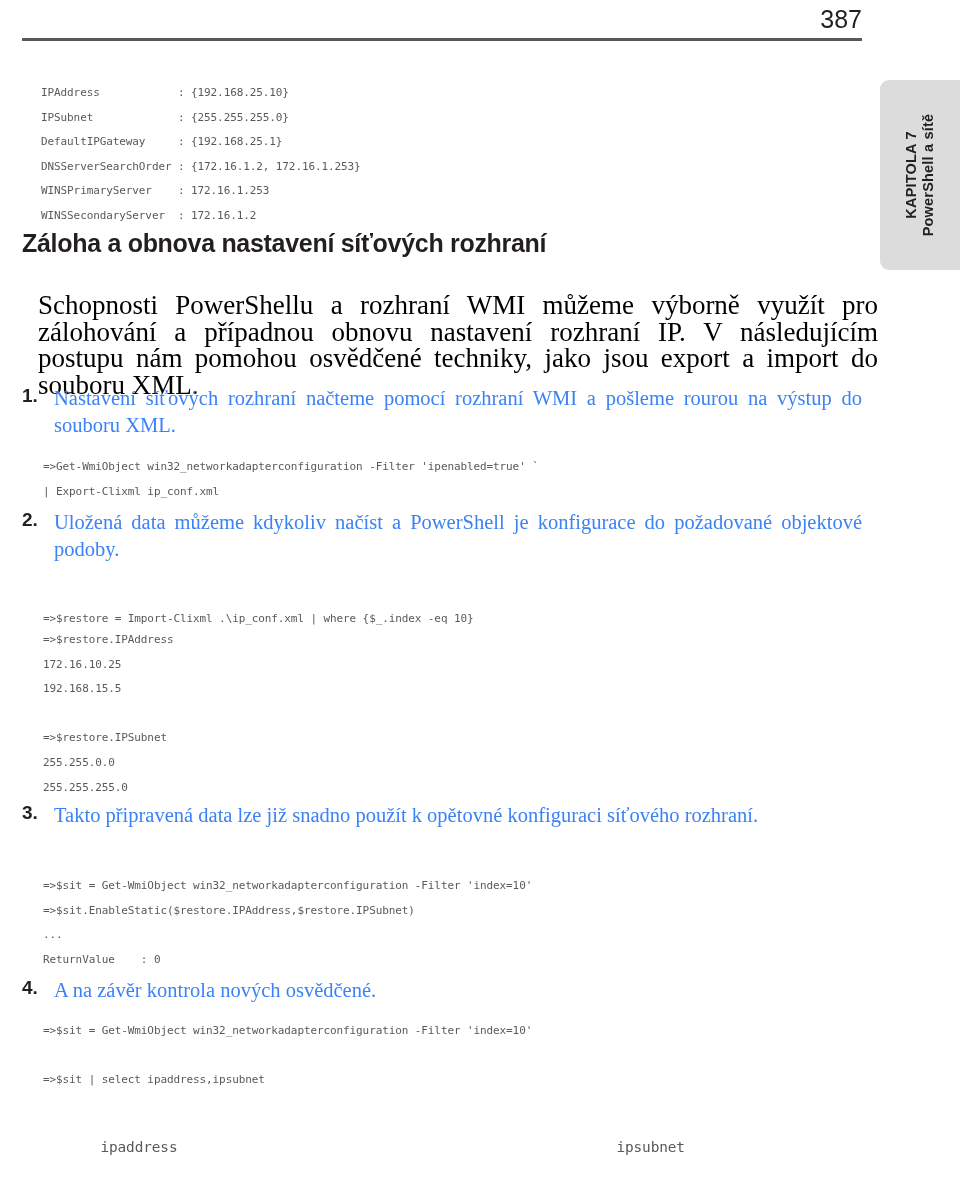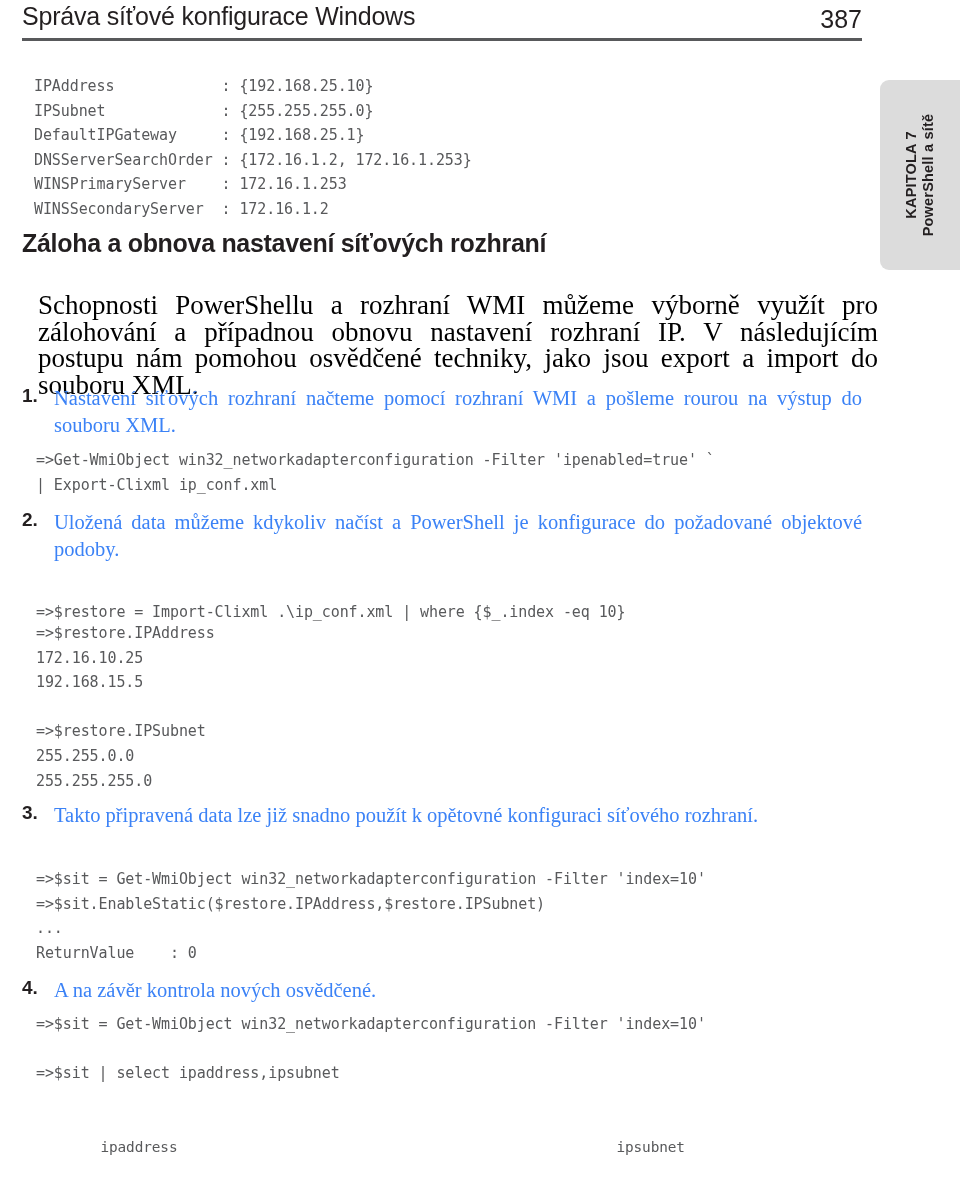--- a/index.html
+++ b/index.html
@@ -83,23 +83,23 @@
 
   
   .content {
     position: absolute;
     left: 0;
     top: 0;
     width: 960px;
   }
 
   pre.code {
-    margin: 0;
+    margin: 7px;
     font-family: "DejaVu Sans Mono", "Liberation Mono", monospace;
-    font-size: 15px;
+    font-size: 11px;
     line-height: 24.6px;
     color: #58595b;
     white-space: pre;
     letter-spacing: -0.1px;
   }
 
   .code-top {
     position: absolute;
     left: 34px;
     top: 74px;
@@ -194,21 +194,20 @@
     margin-left: 13px;
   }
   .console-table .col-b {
     display: inline-block;
   }
 </style>
 </head>
 <body>
 
 <div class="page-header">
-  <div class="title">Správa síťové konfigurace Windows</div>
   <div class="folio">387</div>
 </div>
 <div class="header-rule"></div>
 
 <div class="chapter-tab">
   <div class="tab-inner">
     <span>KAPITOLA 7</span><br>
     <span>PowerShell a sítě</span>
   </div>
 </div>

